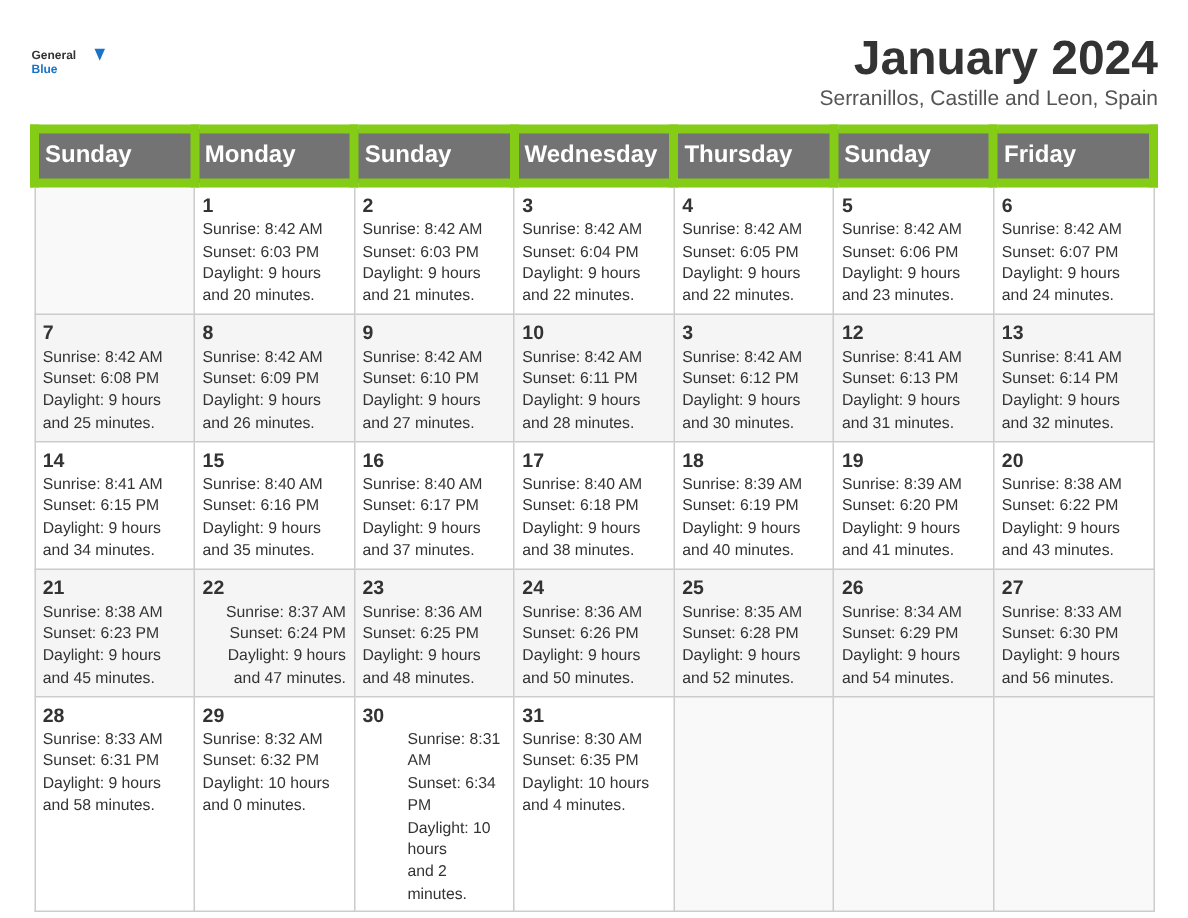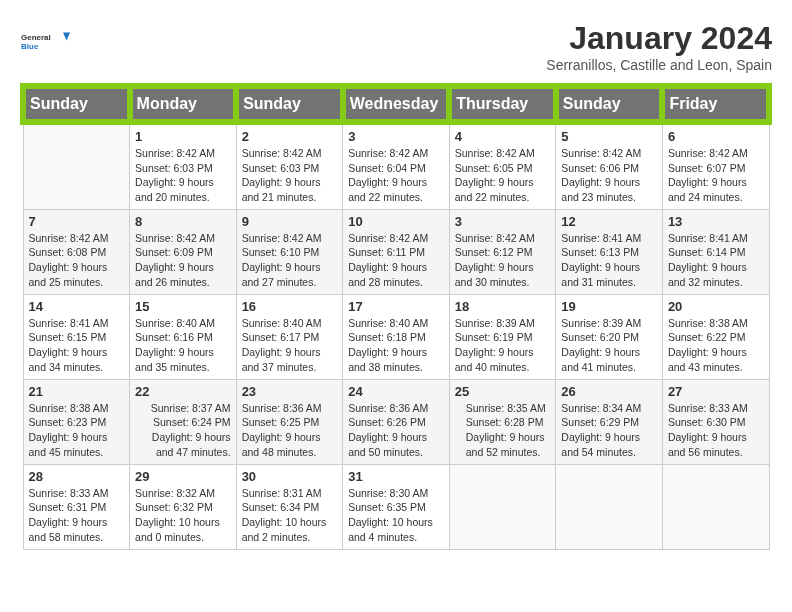--- a/index.html
+++ b/index.html
@@ -275,21 +275,21 @@
         </td>
         <td>
           <div class="day-num">24</div>
           <div class="day-info" style="white-space: pre-line;">Sunrise: 8:36 AM
 Sunset: 6:26 PM
 Daylight: 9 hours
 and 50 minutes.</div>
         </td>
         <td>
           <div class="day-num">25</div>
-          <div class="day-info" style="white-space: pre-line; margin-left: 11px;">Sunrise: 8:35 AM
+          <div class="day-info" style="white-space: pre-line;">Sunrise: 8:35 AM
 Sunset: 6:28 PM
 Daylight: 9 hours
 and 52 minutes.</div>
         </td>
         <td>
           <div class="day-num">26</div>
           <div class="day-info" style="white-space: pre-line;">Sunrise: 8:34 AM
 Sunset: 6:29 PM
 Daylight: 9 hours
 and 54 minutes.</div>
@@ -312,21 +312,21 @@
         </td>
         <td>
           <div class="day-num">29</div>
           <div class="day-info" style="white-space: pre-line;">Sunrise: 8:32 AM
 Sunset: 6:32 PM
 Daylight: 10 hours
 and 0 minutes.</div>
         </td>
         <td>
           <div class="day-num">30</div>
-          <div class="day-info" style="white-space: pre-line;">Sunrise: 8:31 AM
+          <div class="day-info" style="white-space: pre-line; margin-left: 30px;">Sunrise: 8:31 AM
 Sunset: 6:34 PM
 Daylight: 10 hours
 and 2 minutes.</div>
         </td>
         <td>
           <div class="day-num">31</div>
           <div class="day-info" style="white-space: pre-line;">Sunrise: 8:30 AM
 Sunset: 6:35 PM
 Daylight: 10 hours
 and 4 minutes.</div>

